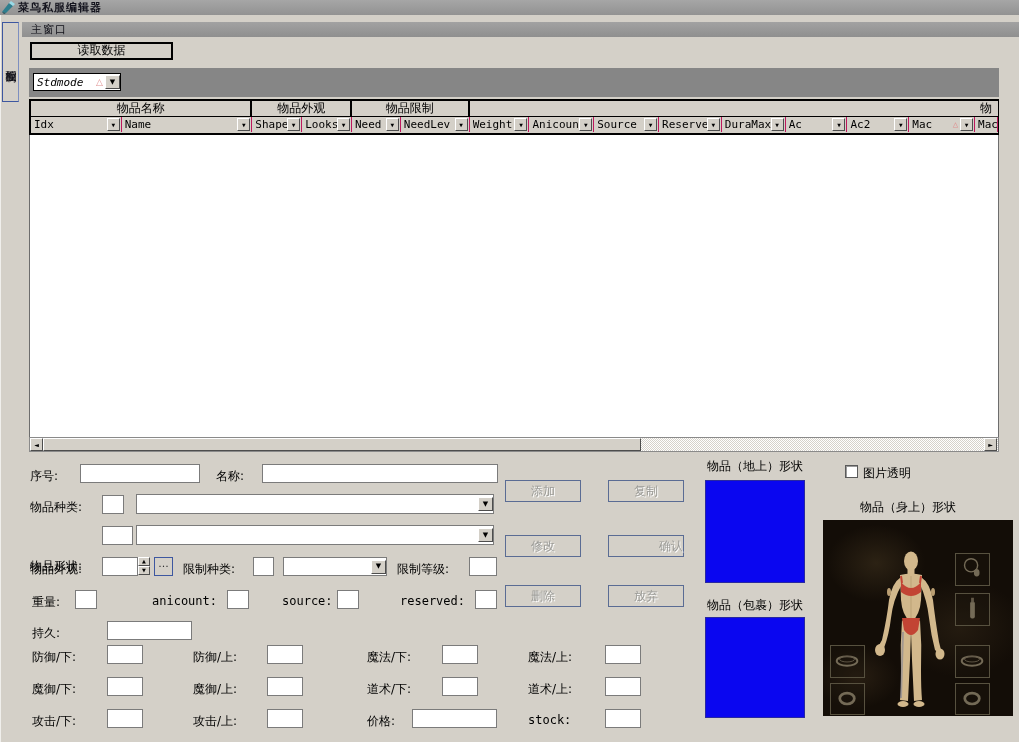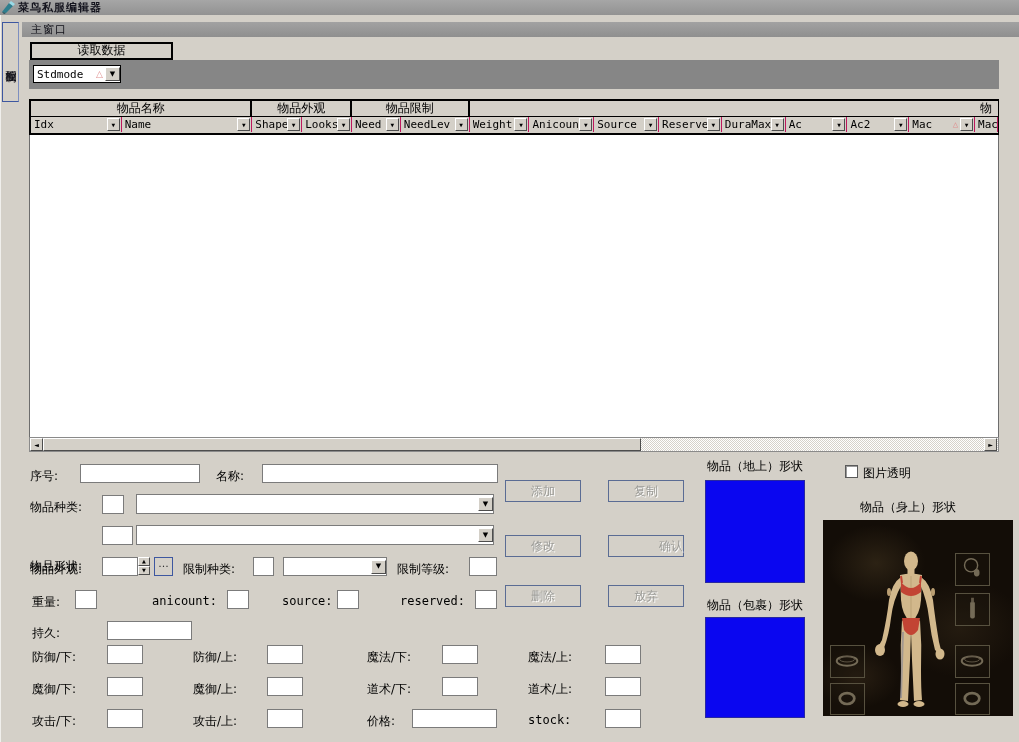--- a/index.html
+++ b/index.html
@@ -20,21 +20,21 @@
   
   .sidetab { left:2px; top:22px; width:17px; height:80px; background:#d4d0c8;
     border:1px solid #3d57a0; border-right-color:#7d8fc0; display:flex; align-items:center; justify-content:center; }
   .sidetab span { writing-mode:vertical-rl; text-orientation:upright; font-size:11px; line-height:15px; color:#101018; }
 
   
   .btn-load { left:30px; top:42px; width:143px; height:18px; background:#d4d0c8;
     border:2px solid #000; text-align:center; line-height:13px; font-size:12px; cursor:pointer; }
 
   
-  .toolband { left:29px; top:60px; width:970px; height:29px; background:#868686; }
+  .toolband { left:29px; top:68px; width:970px; height:29px; background:#868686;font-style:italic; }
   .mode-combo { left:4px; top:5px; width:88px; height:18px; background:#fff; border:1px solid #000;
     display:flex; align-items:center; position:absolute; }
   .mode-combo .txt { flex:1; font-family:"DejaVu Sans Mono", monospace; font-size:11px; padding-left:3px; }
   .tri { color:#e09090; font-size:9px; line-height:9px; margin-right:2px; }
   .dd-btn { width:15px; height:14px; background:#d4d0c8; border:1px solid;
     border-color:#ffffff #4d4d4d #4d4d4d #ffffff; display:flex; align-items:center; justify-content:center;
     font-size:7px; line-height:7px; color:#000; cursor:pointer; flex:none; }
 
   
   .grid { left:29px; top:99px; width:970px; height:353px; }

